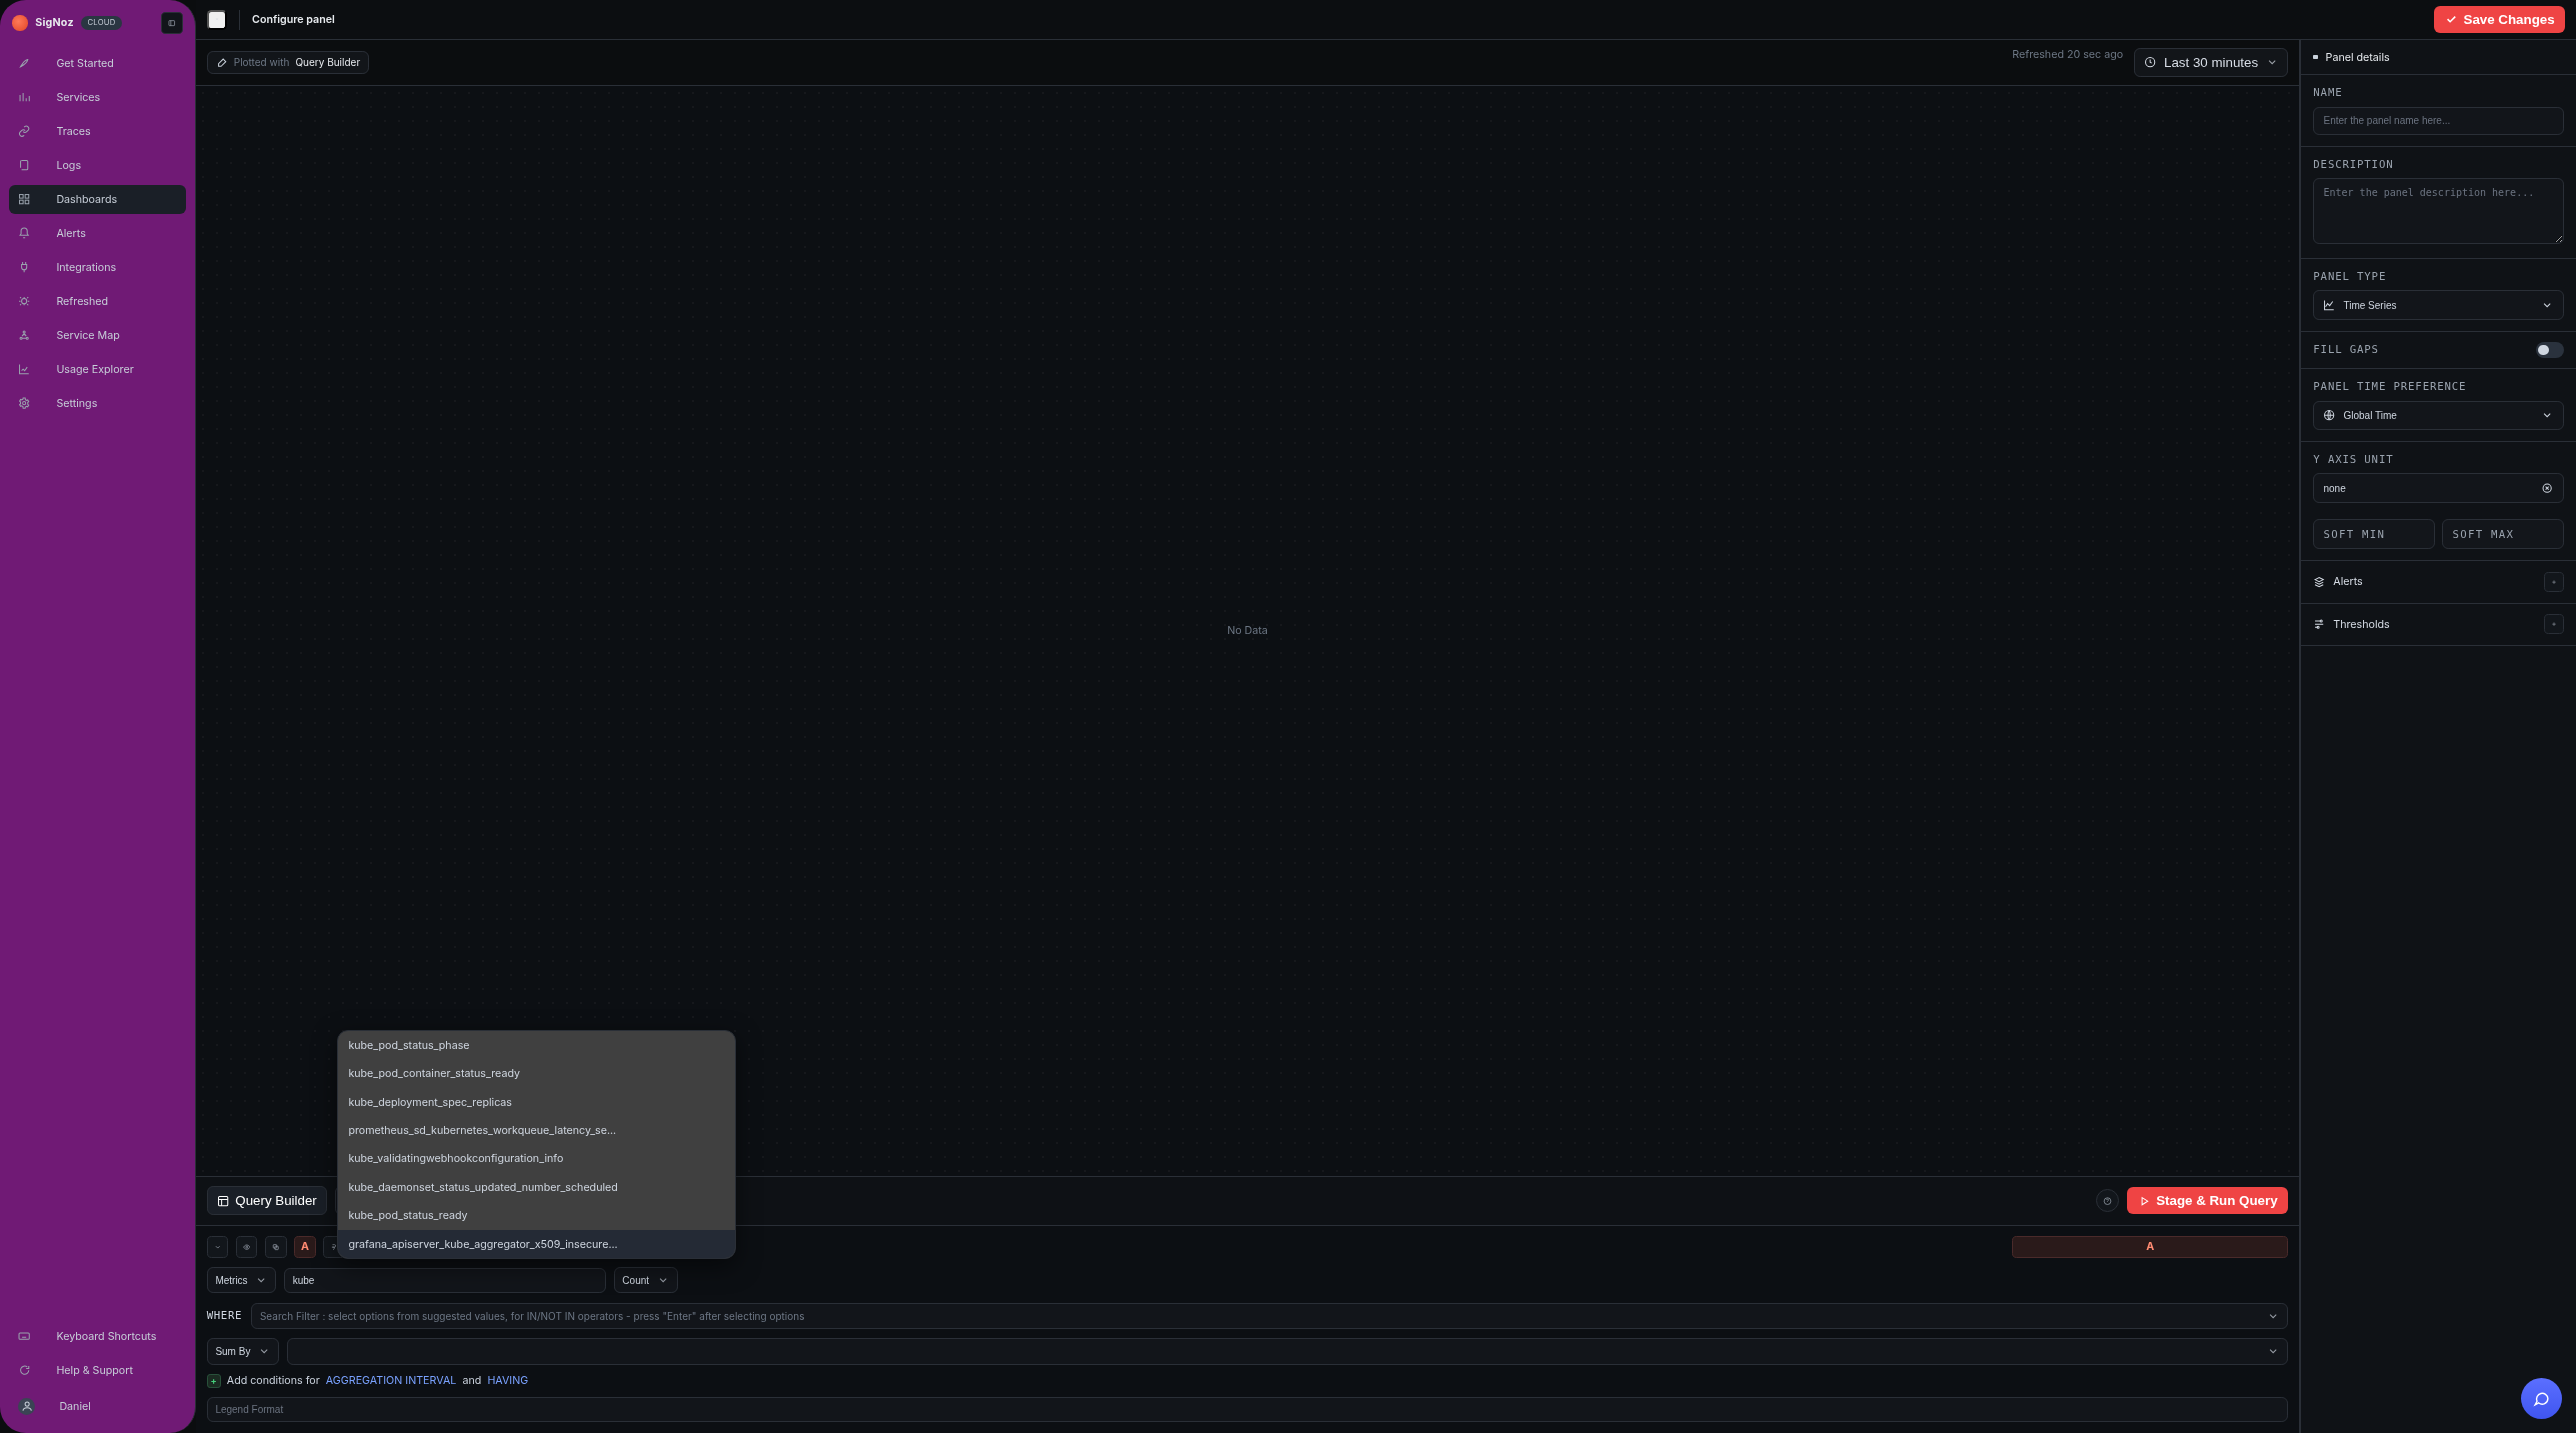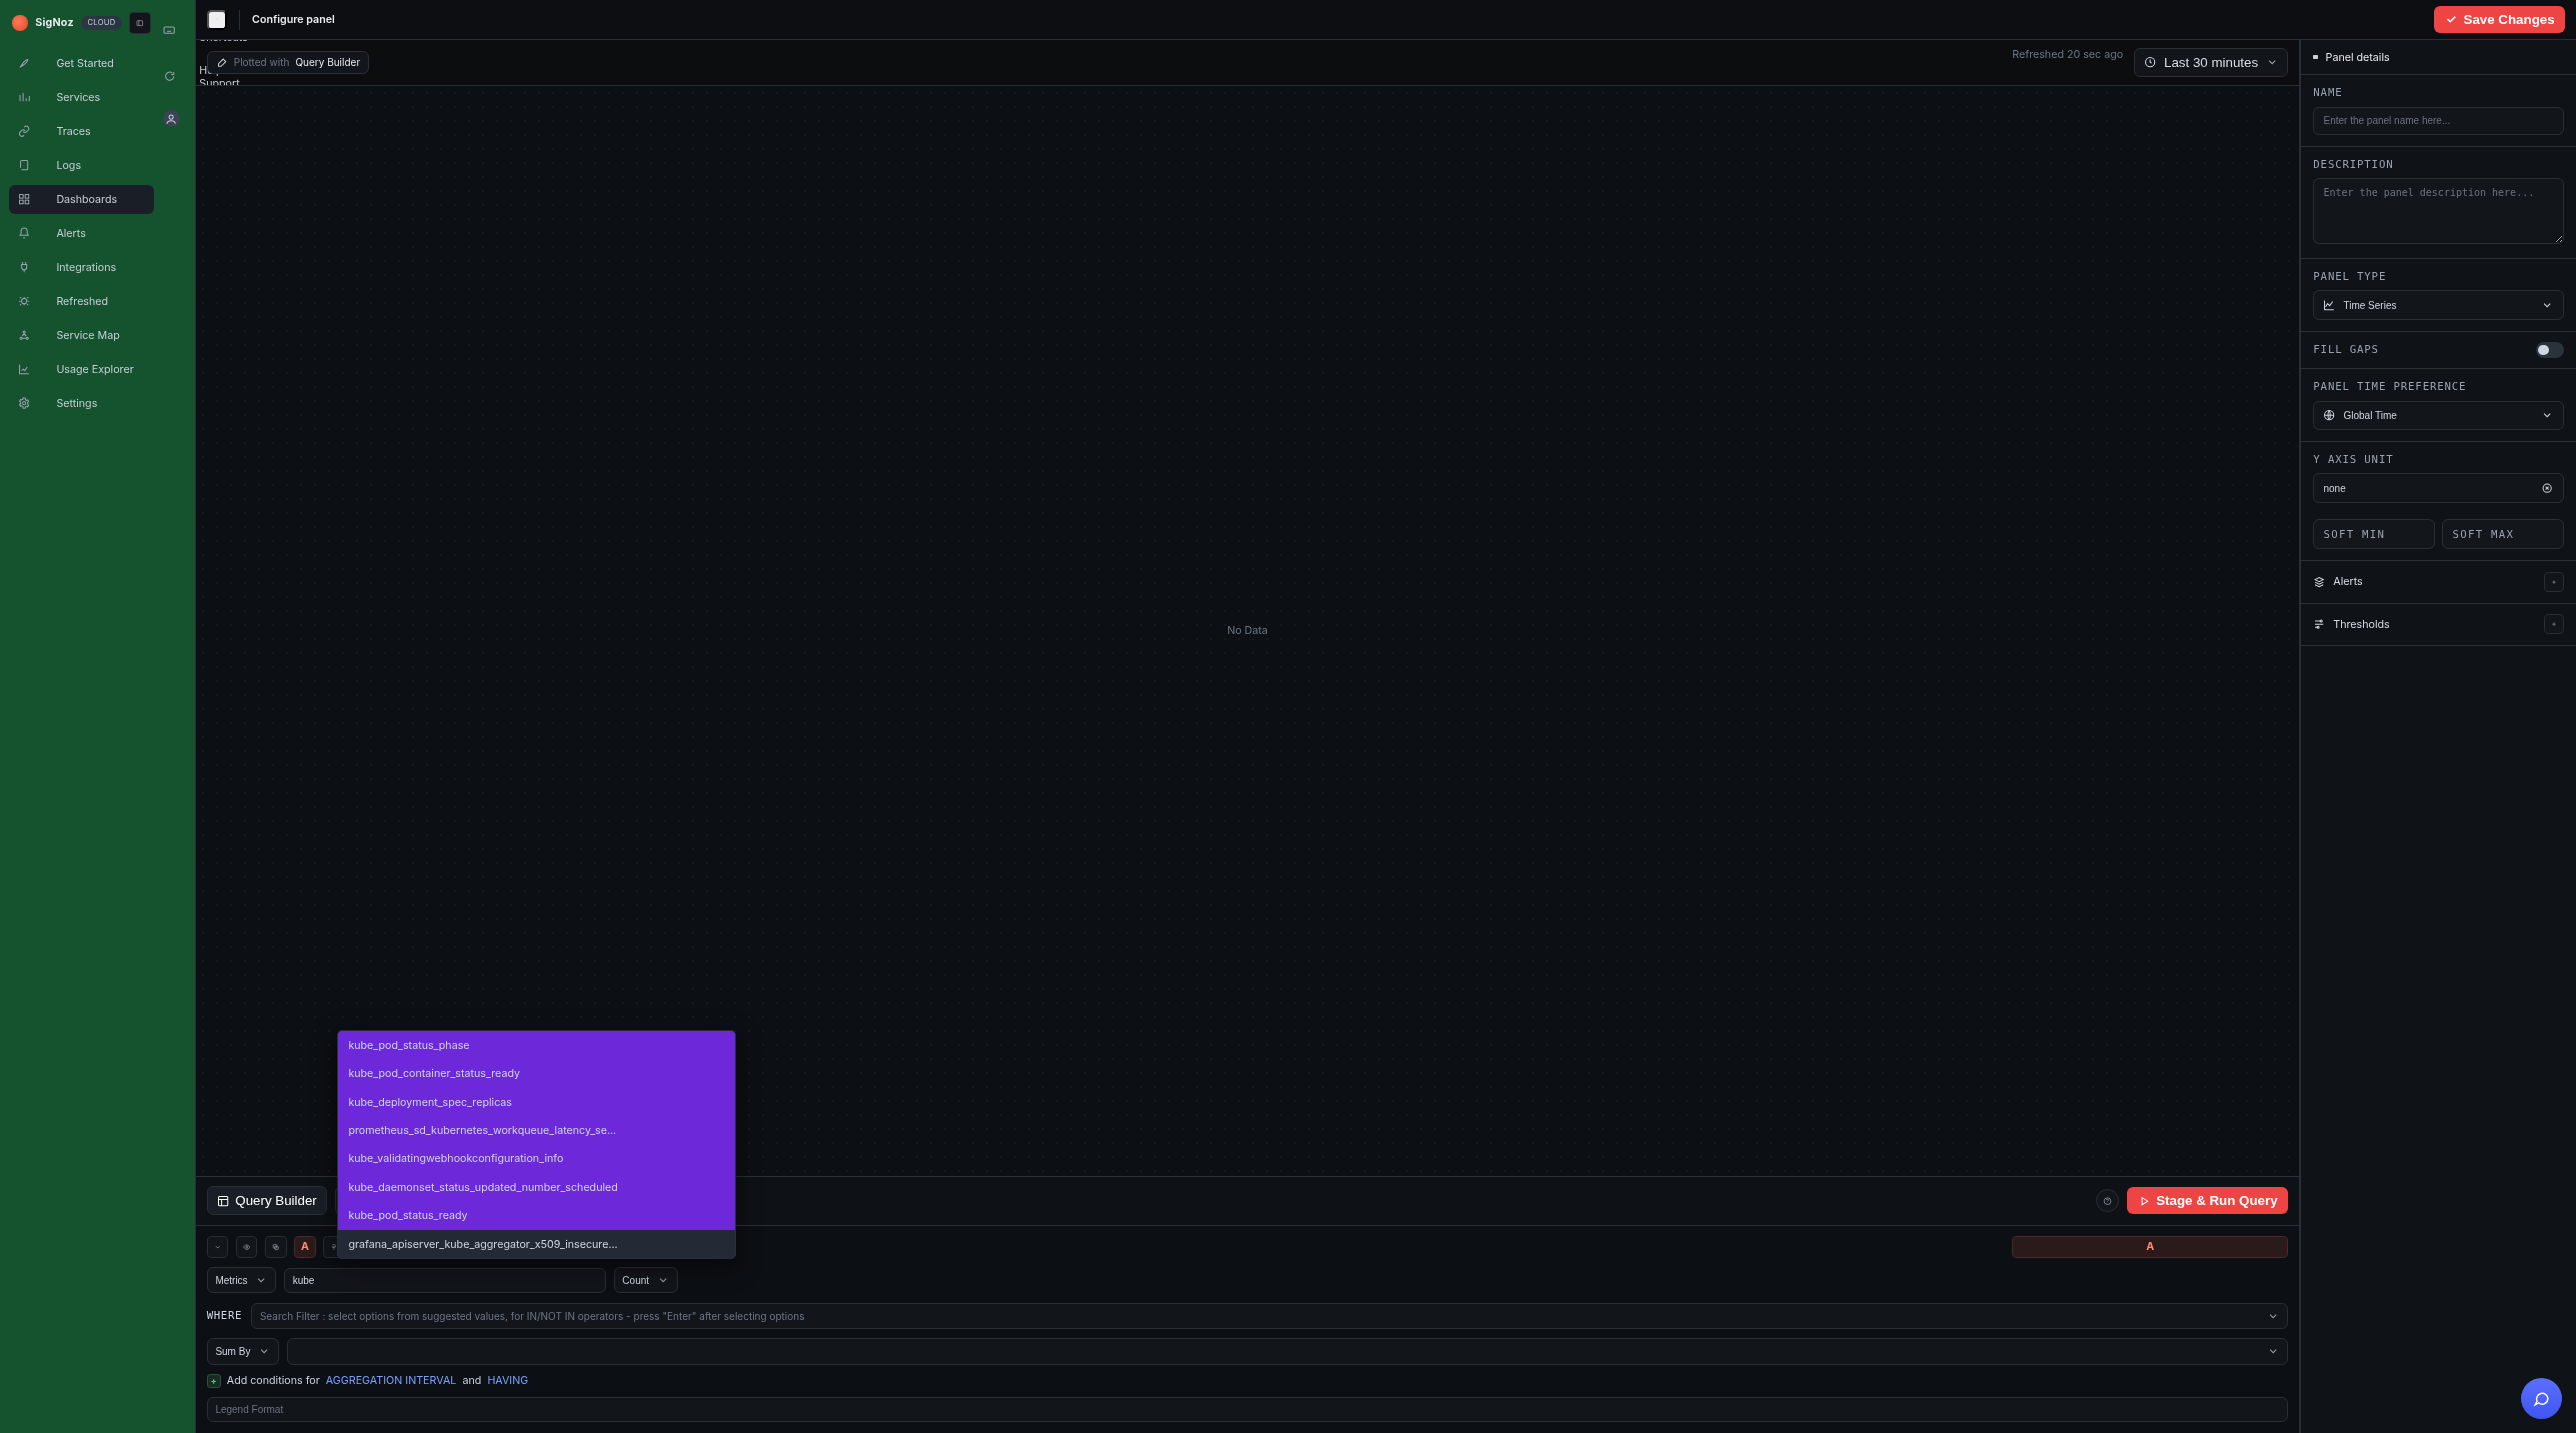--- a/index.html
+++ b/index.html
@@ -26,23 +26,24 @@
     background:var(--bg);
     color:var(--text);
     font-family:Inter,Segoe UI,Helvetica,Arial,sans-serif;
     font-size:10.7px;
     overflow:hidden;
   }
   .app{display:flex;height:100vh;width:100vw}
   
   .sidebar{
     width:196px;min-width:196px;
-    background:#14532d;border-right:0.8px solid var(--border);
-    display:flex;flex-direction:row;justify-content:space-between;
+    background:#701a75;border-right:0.8px solid var(--border);
+    display:flex;flex-direction:column;justify-content:space-between;
     padding:10.7px 9.2px;
+    border-radius:26px;
   }
   .brand{display:flex;align-items:center;gap:7.7px;padding:1.5px 3.1px}
   .brand-logo{
     width:15.3px;height:15.3px;border-radius:50%;
     background:radial-gradient(circle at 40% 40%, #ff7a59, #e24425);
   }
   .brand-name{font-weight:700;letter-spacing:0.2px}
   .brand-badge{
     background:var(--badge);color:#c7ced8;
     font-size:7.7px;letter-spacing:0.2px;
@@ -174,21 +175,21 @@
   .agg-line{display:flex;align-items:center;gap:6.1px;color:#cbd3de}
   .plus{
     width:14px;height:14px;border-radius:3.1px;background:#1b2b22;border:0.8px solid #29513b;display:inline-flex;align-items:center;justify-content:center;color:#44d07b;font-weight:700;font-size:9.2px
   }
   .kw{color:#7aa2ff}
   .legend-input{width:100%}
 
   
   .ac{
     position:absolute;z-index:40;left:130px;bottom:calc(100% + 7.7px);
-    width:399px;background:#6d28d9;border:0.8px solid var(--border);border-radius:5px;
+    width:399px;background:#404040;border:0.8px solid var(--border);border-radius:11px;
     box-shadow:0 7.7px 23px rgba(0,0,0,.5);overflow:hidden
   }
   .ac .opt{
     padding:7.7px 10.7px;color:#cfd6e0;cursor:pointer;display:flex;align-items:center
   }
   .ac .opt.highlight{background:#242a35}
 
   
   .side-header{display:flex;align-items:center;gap:7.7px;padding:10.7px 12.3px;border-bottom:0.8px solid var(--border)}
   .side-header .dot{width:4.6px;height:4.6px;border-radius:0.8px;background:#c9d1db}

